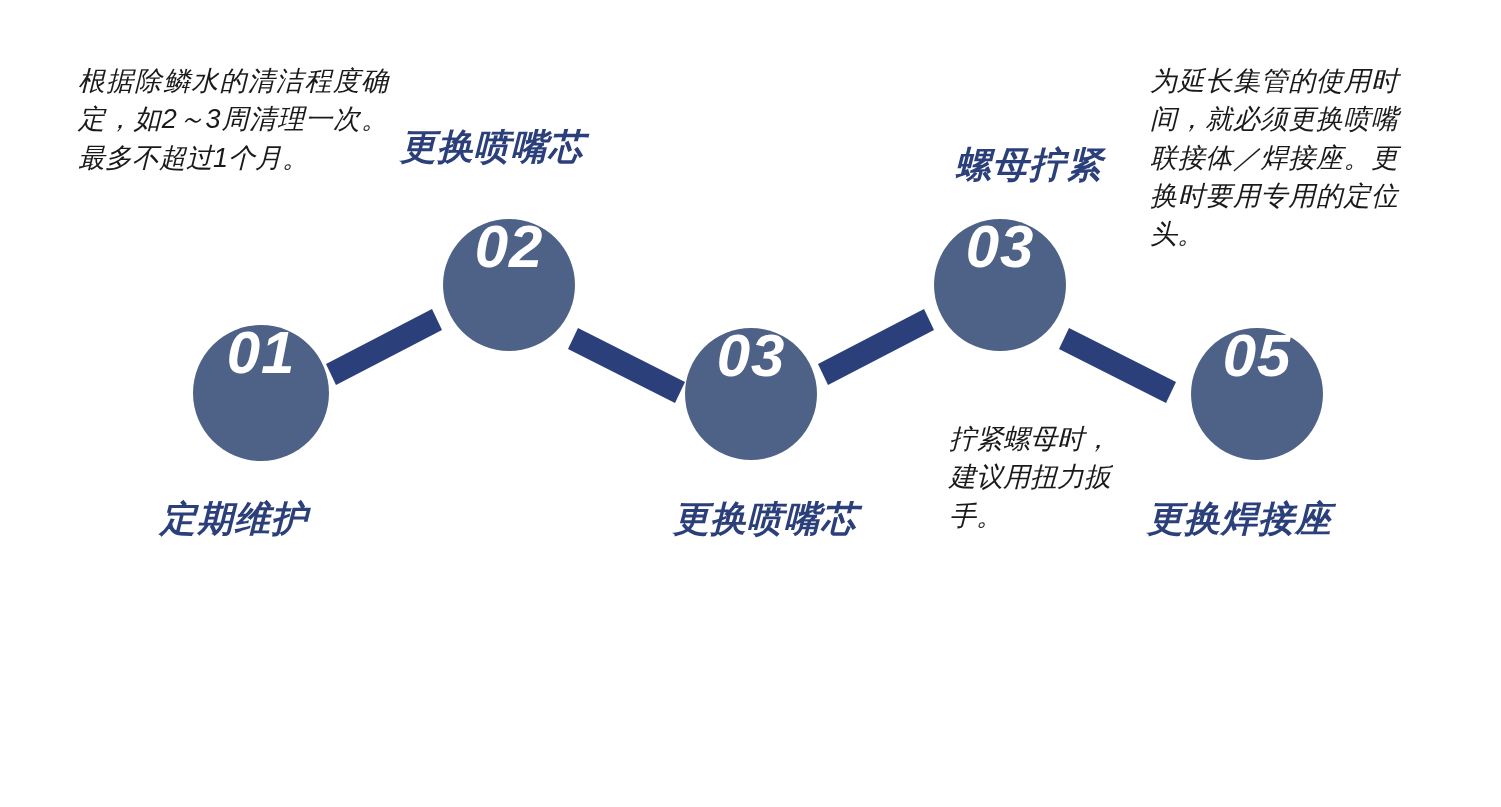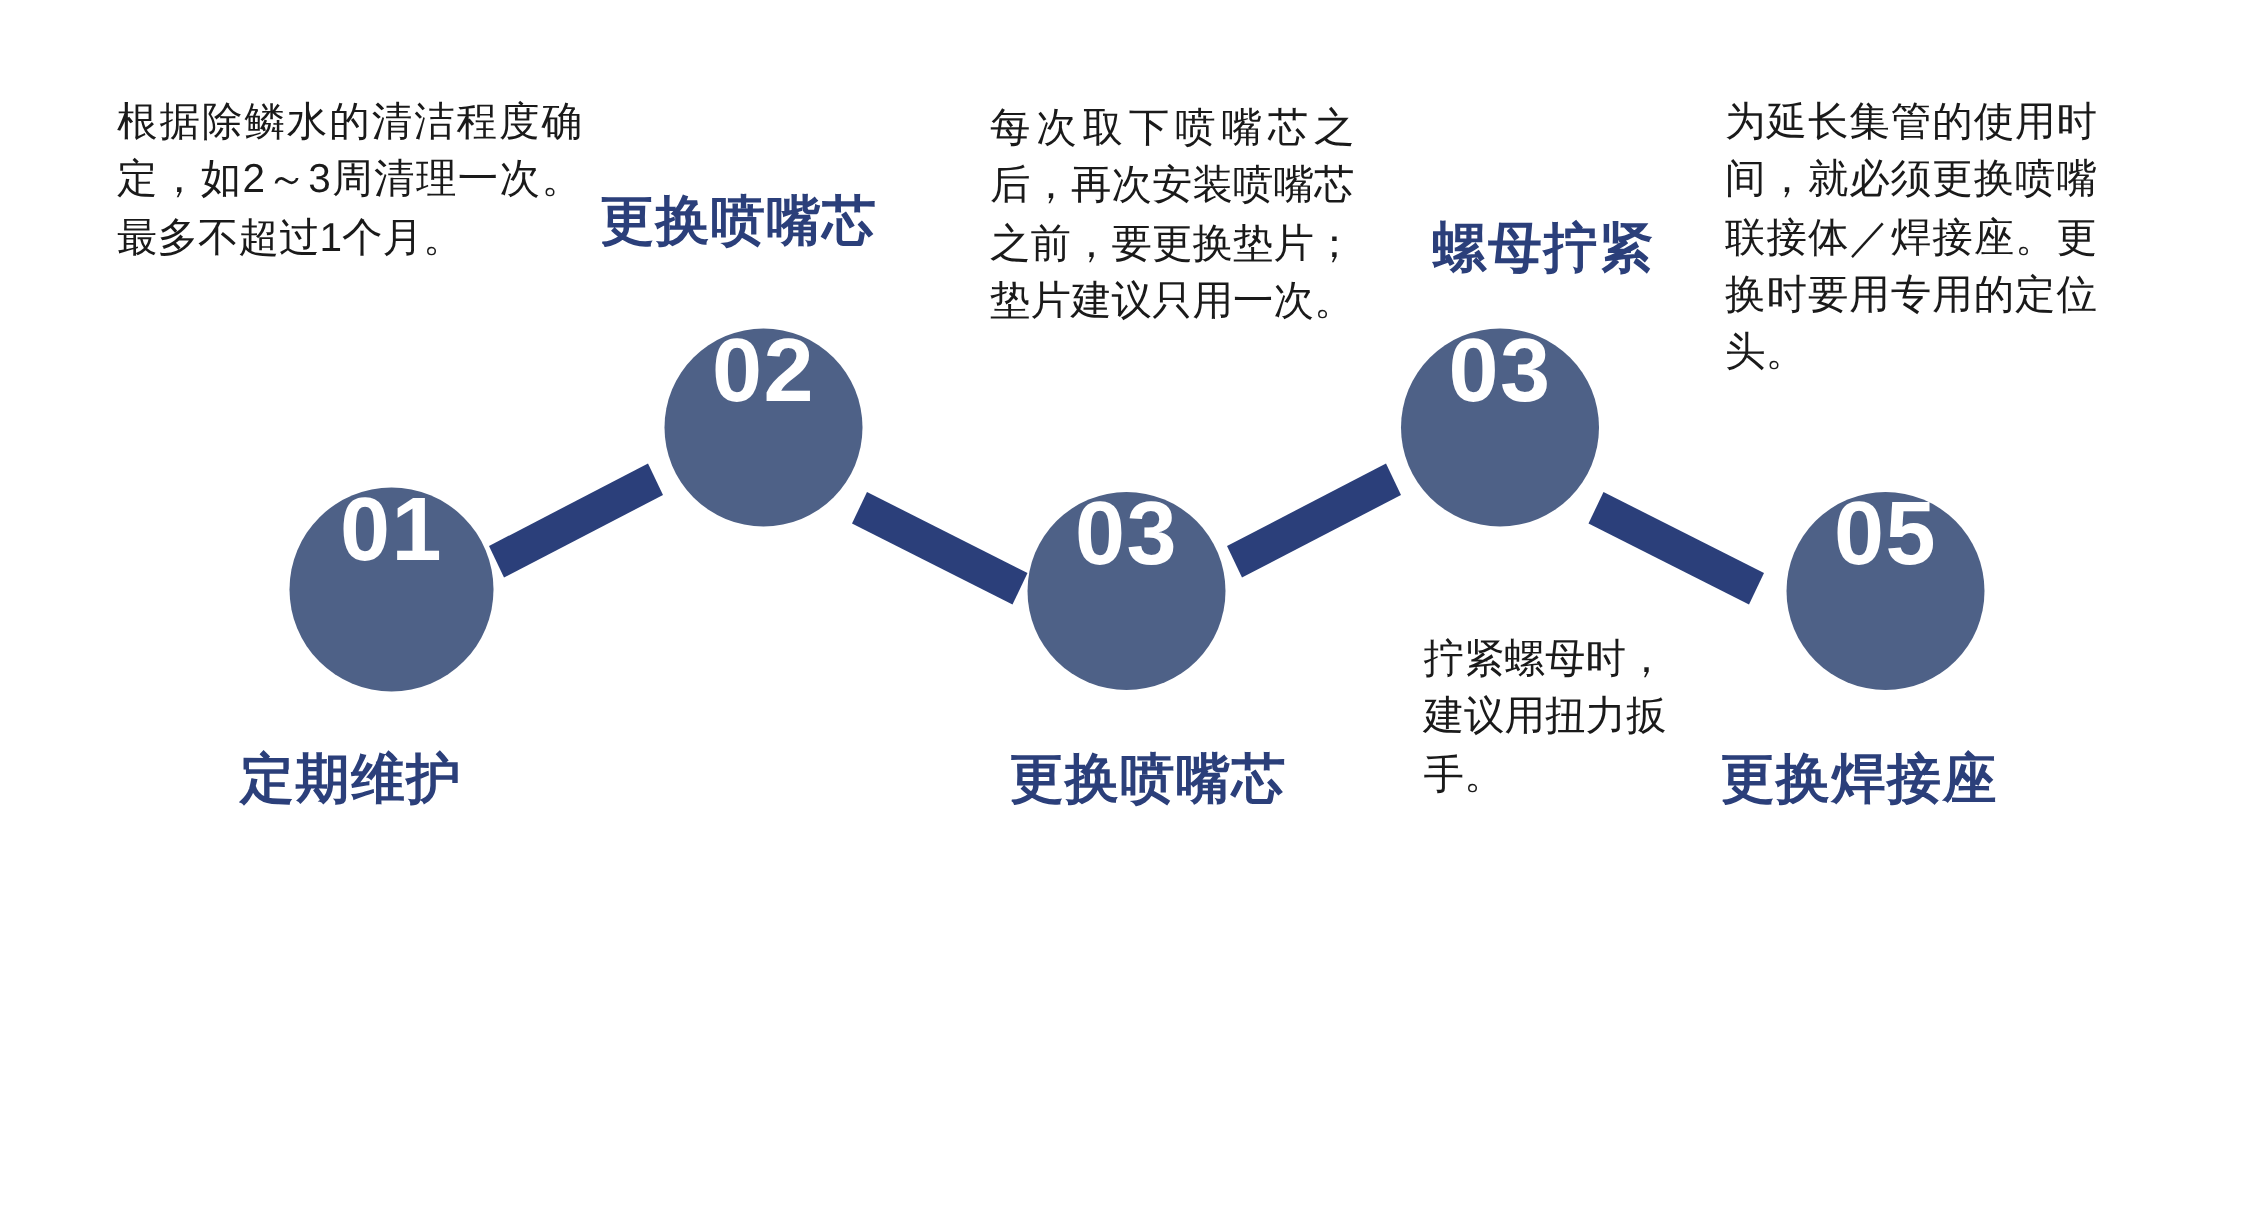--- a/index.html
+++ b/index.html
@@ -10,20 +10,21 @@
   }
   body {
     font-family: "Liberation Sans", "DejaVu Sans", sans-serif;
   }
   #canvas {
     position: relative;
     width: 1501px;
     height: 807px;
     background: #ffffff;
     overflow: hidden;
+    font-style: italic;
   }
 
   
   #connectors {
     position: absolute;
     left: 0;
     top: 0;
     width: 1501px;
     height: 807px;
     pointer-events: none;
@@ -105,21 +106,20 @@
   <div class="step-circle c1">
     <span class="step-number">01</span>
   </div>
   <div class="step-title t1">定期维护</div>
 
   <div class="step-title t2">更换喷嘴芯</div>
   <div class="step-circle c2">
     <span class="step-number">02</span>
   </div>
 
-  <div class="step-desc d3">每次取下喷嘴芯之后，再次安装喷嘴芯之前，要更换垫片；垫片建议只用一次。</div>
   <div class="step-circle c3">
     <span class="step-number">03</span>
   </div>
   <div class="step-title t3">更换喷嘴芯</div>
 
   <div class="step-title t4">螺母拧紧</div>
   <div class="step-circle c4">
     <span class="step-number">03</span>
   </div>
   <div class="step-desc d5">为延长集管的使用时间，就必须更换喷嘴联接体／焊接座。更换时要用专用的定位头。</div>

